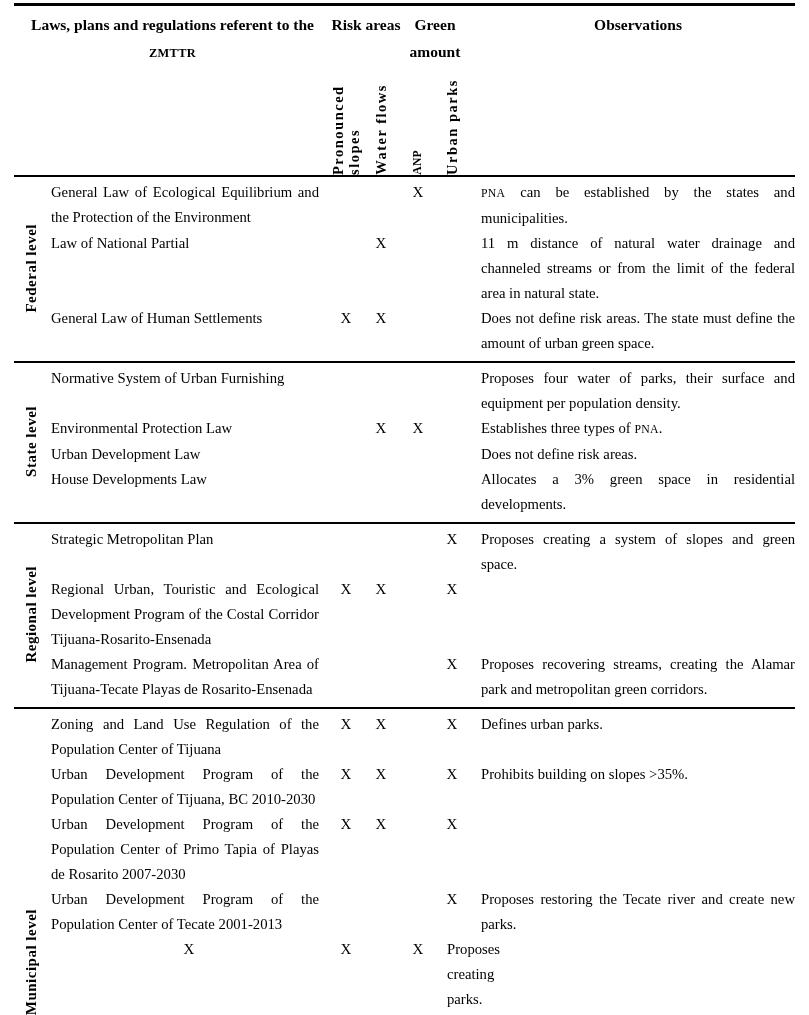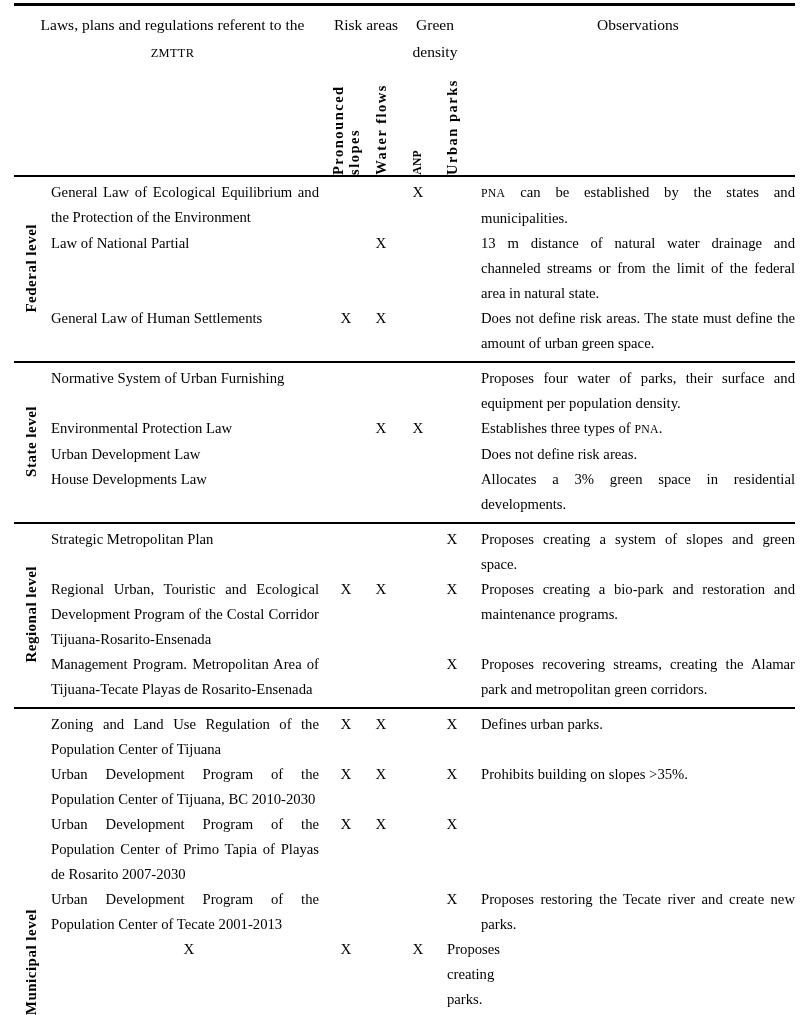--- a/index.html
+++ b/index.html
@@ -10,21 +10,21 @@
   }
   .tbl { margin: 3px 14px 0 14px; border-top: 3.5px solid #000; }
 
   
   .hdr {
     display: grid;
     grid-template-columns: 33px 284px 30px 40px 34px 34px 1fr;
     padding-top: 5px;
     border-bottom: 2.5px solid #000;
   }
-  .hcell { font-weight: normal; font-size: 15.5px; line-height: 27px; text-align: center; }
+  .hcell { font-weight: bold; font-size: 15.5px; line-height: 27px; text-align: center; }
   .h-title { grid-column: 1 / 3; padding: 0 14px; }
   .h-risk  { grid-column: 3 / 5; }
   .h-green { grid-column: 5 / 7; }
   .h-obs   { grid-column: 7; padding-left: 12px; }
 
   .rot-row {
     display: grid;
     grid-template-columns: 33px 284px 30px 40px 34px 34px 1fr;
     height: 108px;
   }
@@ -63,21 +63,21 @@
   .bottom-rule { height: 3px; border-top: 2px solid #000; border-bottom: 3.5px solid #000; }
 </style>
 </head>
 <body>
 
 <div class="tbl">
 
   <div class="hdr">
     <div class="hcell h-title smallcapify">Laws, plans and regulations referent to the <span class="sc">ZMTTR</span></div>
     <div class="hcell h-risk">Risk areas</div>
-    <div class="hcell h-green">Green density</div>
+    <div class="hcell h-green">Green amount</div>
     <div class="hcell h-obs">Observations</div>
 
     <div class="rot-row" style="grid-column:1/8;display:grid;grid-template-columns:33px 284px 30px 40px 34px 34px 1fr;">
       <div class="rot-cell rc1">
           <span class="rot">Pronounced slopes</span>
         </div>
       <div class="rot-cell rc2">
           <span class="rot">Water flows</span>
         </div>
       <div class="rot-cell rc3">
@@ -101,21 +101,21 @@
         <div class="cell mark">X</div>
         <div class="cell mark"></div>
         <div class="cell obs smallcapify"><span class="sc">PNA</span> can be established by the states and municipalities.</div>
       </div>
       <div class="row">
         <div class="cell name smallcapify">Law of National Partial</div>
         <div class="cell mark"></div>
         <div class="cell mark">X</div>
         <div class="cell mark"></div>
         <div class="cell mark"></div>
-        <div class="cell obs smallcapify">13 m distance of natural water drainage and channeled streams or from the limit of the federal area in natural state.</div>
+        <div class="cell obs smallcapify">11 m distance of natural water drainage and channeled streams or from the limit of the federal area in natural state.</div>
       </div>
       <div class="row">
         <div class="cell name smallcapify">General Law of Human Settlements</div>
         <div class="cell mark">X</div>
         <div class="cell mark">X</div>
         <div class="cell mark"></div>
         <div class="cell mark"></div>
         <div class="cell obs smallcapify">Does not define risk areas. The state must define the amount of urban green space.</div>
       </div>
     </div>
@@ -173,21 +173,20 @@
         <div class="cell mark"></div>
         <div class="cell mark">X</div>
         <div class="cell obs smallcapify">Proposes creating a system of slopes and green space.</div>
       </div>
       <div class="row">
         <div class="cell name smallcapify">Regional Urban, Touristic and Ecological Development Program of the Costal Corridor Tijuana-Rosarito-Ensenada</div>
         <div class="cell mark">X</div>
         <div class="cell mark">X</div>
         <div class="cell mark"></div>
         <div class="cell mark">X</div>
-        <div class="cell obs smallcapify">Proposes creating a bio-park and restoration and maintenance programs.</div>
       </div>
       <div class="row">
         <div class="cell name smallcapify">Management Program. Metropolitan Area of Tijuana-Tecate Playas de Rosarito-Ensenada</div>
         <div class="cell mark"></div>
         <div class="cell mark"></div>
         <div class="cell mark"></div>
         <div class="cell mark">X</div>
         <div class="cell obs smallcapify">Proposes recovering streams, creating the Alamar park and metropolitan green corridors.</div>
       </div>
     </div>

